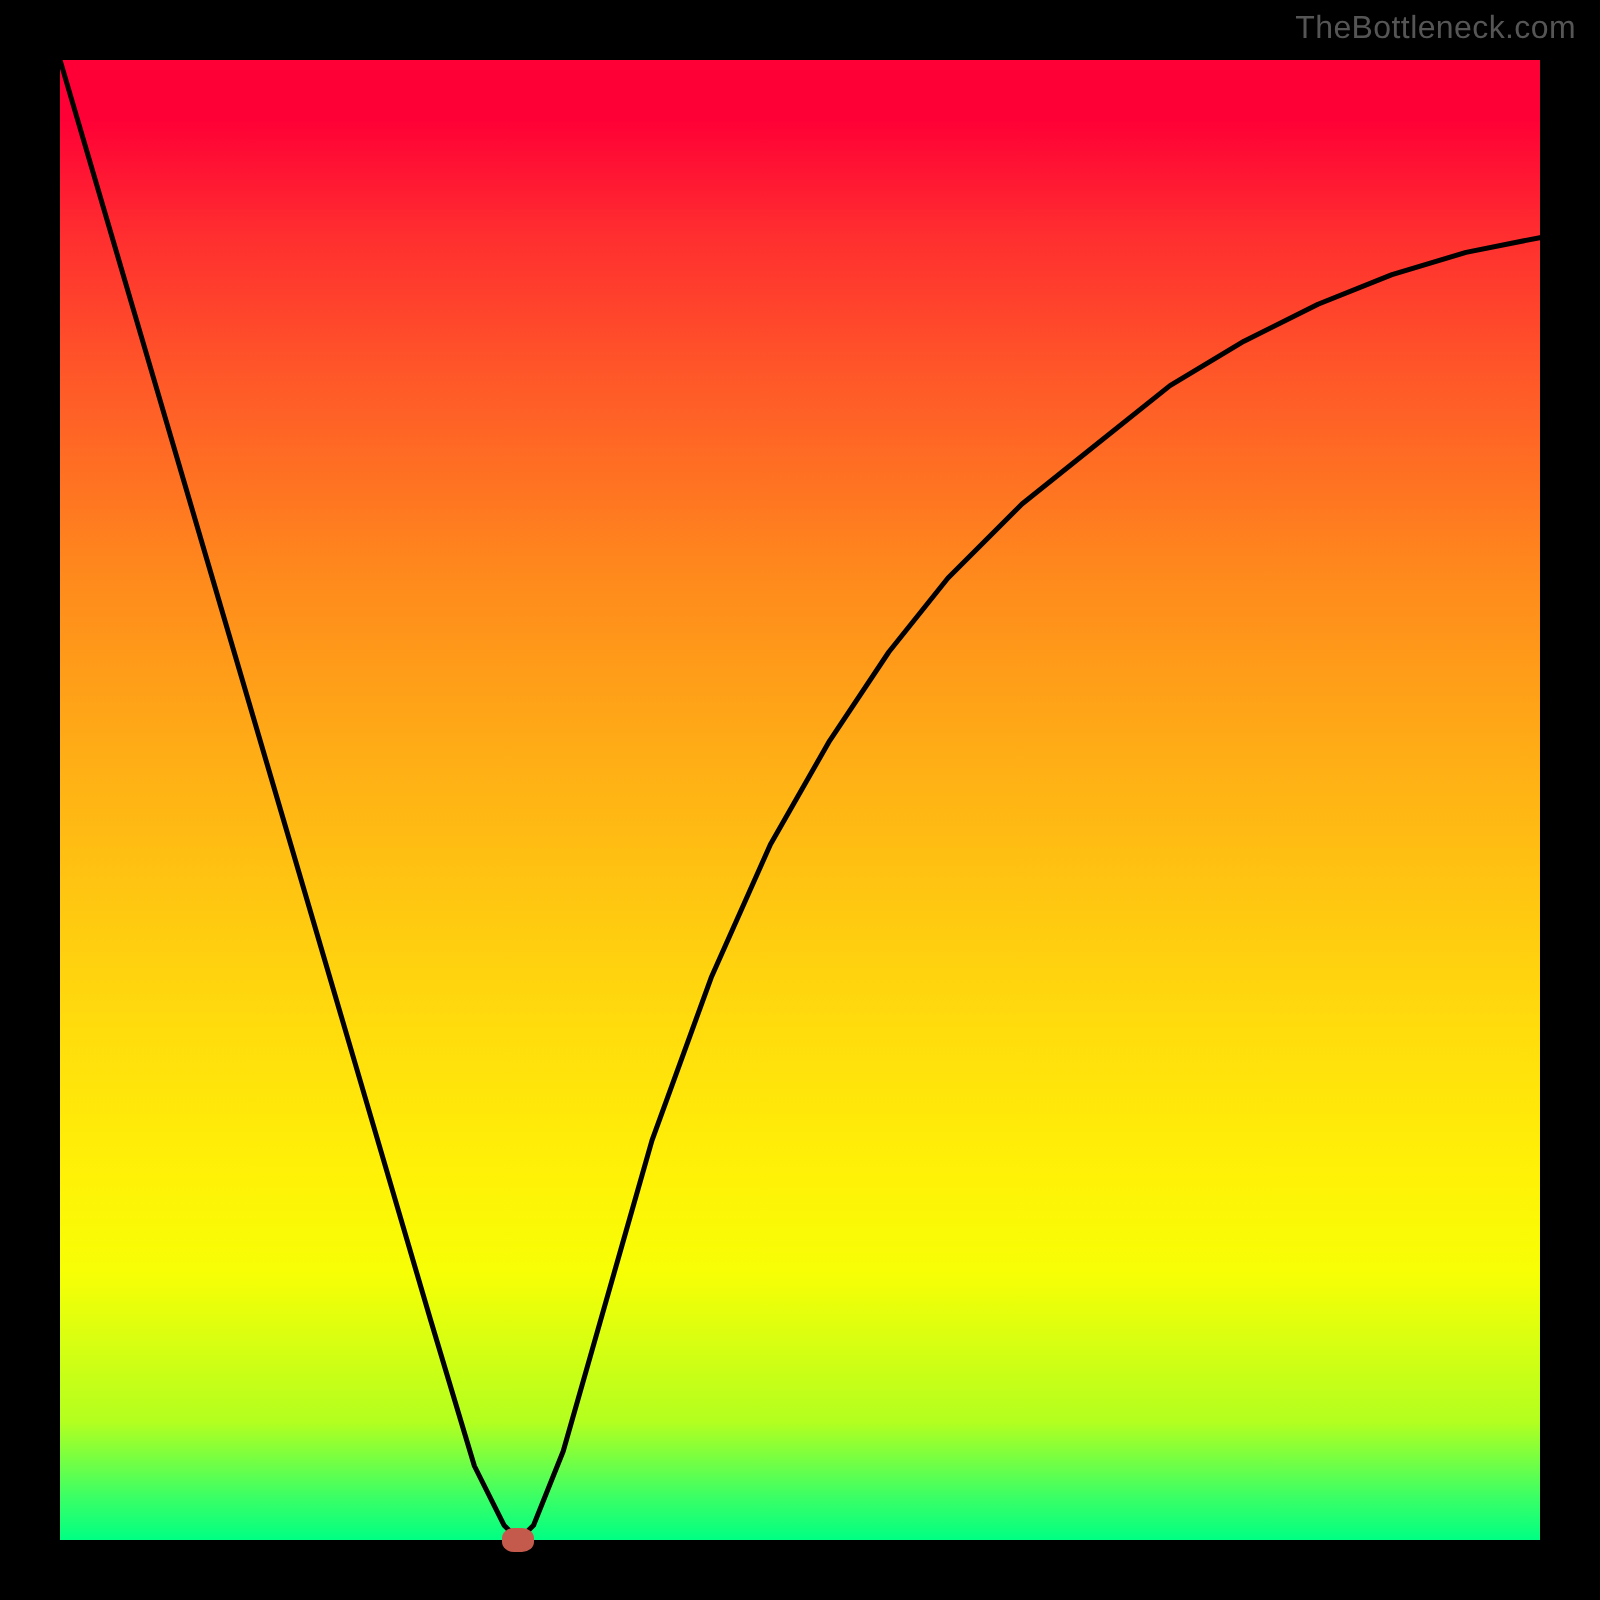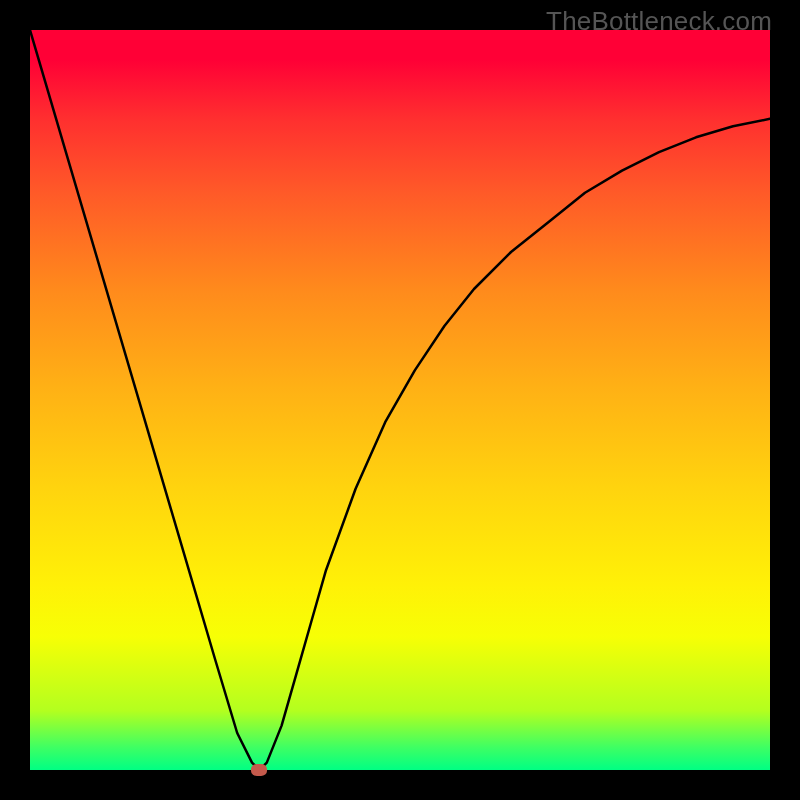--- a/index.html
+++ b/index.html
@@ -7,23 +7,23 @@
     padding: 0;
     width: 800px;
     height: 800px;
     background: #000;
     position: relative;
     overflow: hidden;
   }
   .watermark {
     position: absolute;
     top: 6px;
-    right: 28px;
+    right: 12px;
     font-family: Arial, sans-serif;
-    font-size: 26px;
+    font-size: 16px;
     color: #555;
     font-weight: 500;
     letter-spacing: 0.2px;
     z-index: 10;
     text-align: center;
   }
   .plot-area {
     position: absolute;
     left: 30px;
     top: 30px;

